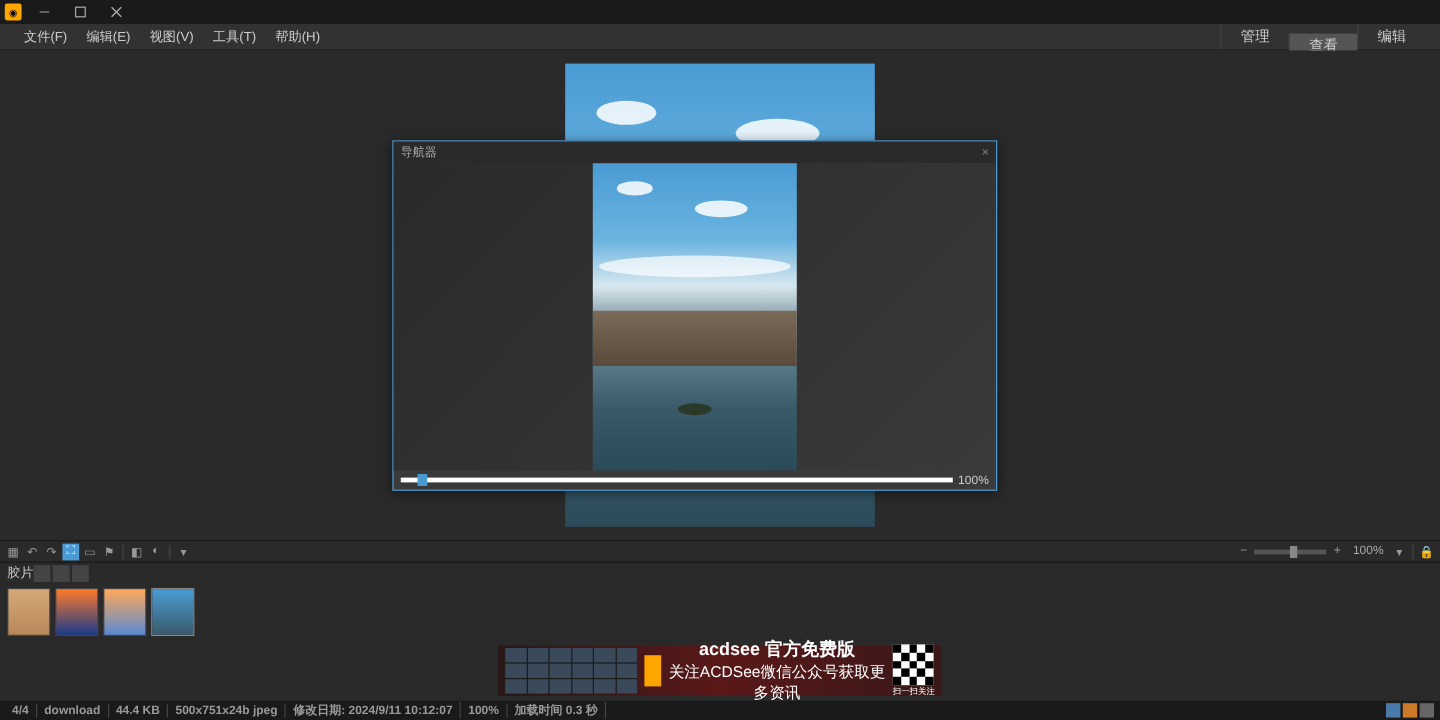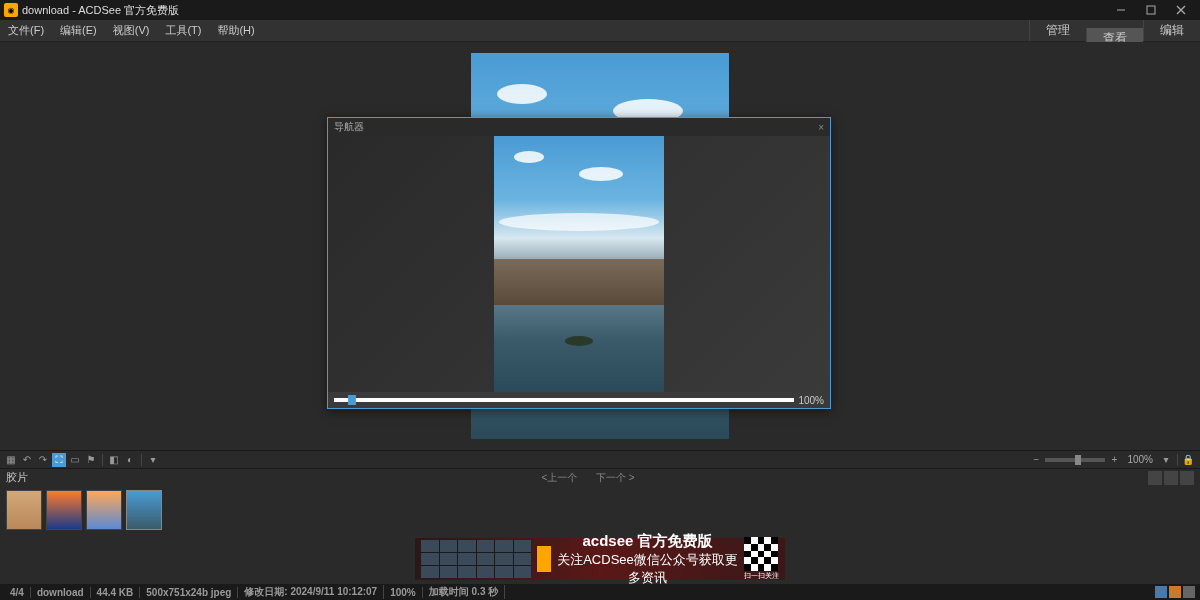--- a/index.html
+++ b/index.html
@@ -3,21 +3,21 @@
 <meta charset="utf-8">
 <style>
 * { margin: 0; padding: 0; box-sizing: border-box; font-family: "Microsoft YaHei", sans-serif; }
 body { background: #2a2a2a; color: #ccc; width: 1200px; height: 600px; overflow: hidden; position: relative; font-size: 11px; }
 
 .titlebar { height: 20px; background: #1a1a1a; display: flex; align-items: center; padding: 0 4px; }
 .titlebar .app-icon { width: 14px; height: 14px; background: #ffa500; border-radius: 2px; display: flex; align-items: center; justify-content: center; font-size: 8px; color: #000; margin-right: 4px; }
 .titlebar .title { flex: 1; color: #ddd; font-size: 11px; }
 .titlebar .win-btn { width: 30px; height: 20px; display: flex; align-items: center; justify-content: center; color: #aaa; cursor: pointer; }
 
-.menubar { height: 22px; background: #323232; display: flex; align-items: center; padding: 0 0; border-bottom: 1px solid #222; }
+.menubar { height: 22px; background: #323232; display: flex; align-items: center; padding: 0 12px; border-bottom: 1px solid #222; }
 .menubar .menu-item { padding: 2px 8px; color: #ccc; font-size: 11px; cursor: pointer; }
 .menubar .spacer { flex: 1; }
 .menubar .mode-btn { padding: 2px 16px; color: #ccc; font-size: 12px; cursor: pointer; border-left: 1px solid #444; }
 .menubar .mode-btn.active { background: #555; margin-top: 15px; }
 
 .viewer { height: 408px; background: #2a2a2a; display: flex; align-items: center; justify-content: center; position: relative; }
 
 .main-image { width: 258px; height: 386px; background: linear-gradient(to bottom, #4a9bd4 0%, #6ab4e0 30%, #b8d4e8 50%, #8b9fa8 55%, #5a7a8a 70%, #3a5a6a 85%, #2a4a5a 100%); position: relative; overflow: hidden; }
 .cloud { position: absolute; background: #fff; border-radius: 50%; opacity: 0.85; }
 
@@ -72,21 +72,20 @@
 .si-orange { background: #cc7a2a; }
 .si-gray { background: #666; }
 
 svg { display: block; }
 </style>
 </head>
 <body>
 
 <div class="titlebar">
   <div class="app-icon">◉</div>
-  <div class="title">download - ACDSee 官方免费版</div>
   <div class="win-btn">
       <svg width="10" height="10">
         <line x1="1" y1="5" x2="9" y2="5" stroke="#aaa" stroke-width="1"></line>
       </svg>
     </div>
   <div class="win-btn">
       <svg width="10" height="10">
         <rect x="1" y="1" width="8" height="8" stroke="#aaa" fill="none" stroke-width="1"></rect>
       </svg>
     </div>
@@ -160,24 +159,20 @@
     </div>
   <div class="tool-icon">+</div>
   <div class="zoom-label">100%</div>
   <div class="tool-icon">▾</div>
   <div class="tool-sep"></div>
   <div class="tool-icon">🔒</div>
 </div>
 
 <div class="filmstrip-header">
   <div class="label">胶片</div>
-  <div class="nav">
-    <span>&lt;上一个</span>
-    <span>下一个 &gt;</span>
-  </div>
   <div class="toggle-icons">
     <div class="ti"></div>
     <div class="ti"></div>
     <div class="ti"></div>
   </div>
 </div>
 
 <div class="filmstrip">
   <div class="thumb">
       <div class="thumb-inner" style="background:linear-gradient(#d4a878,#b8885a)"></div>

